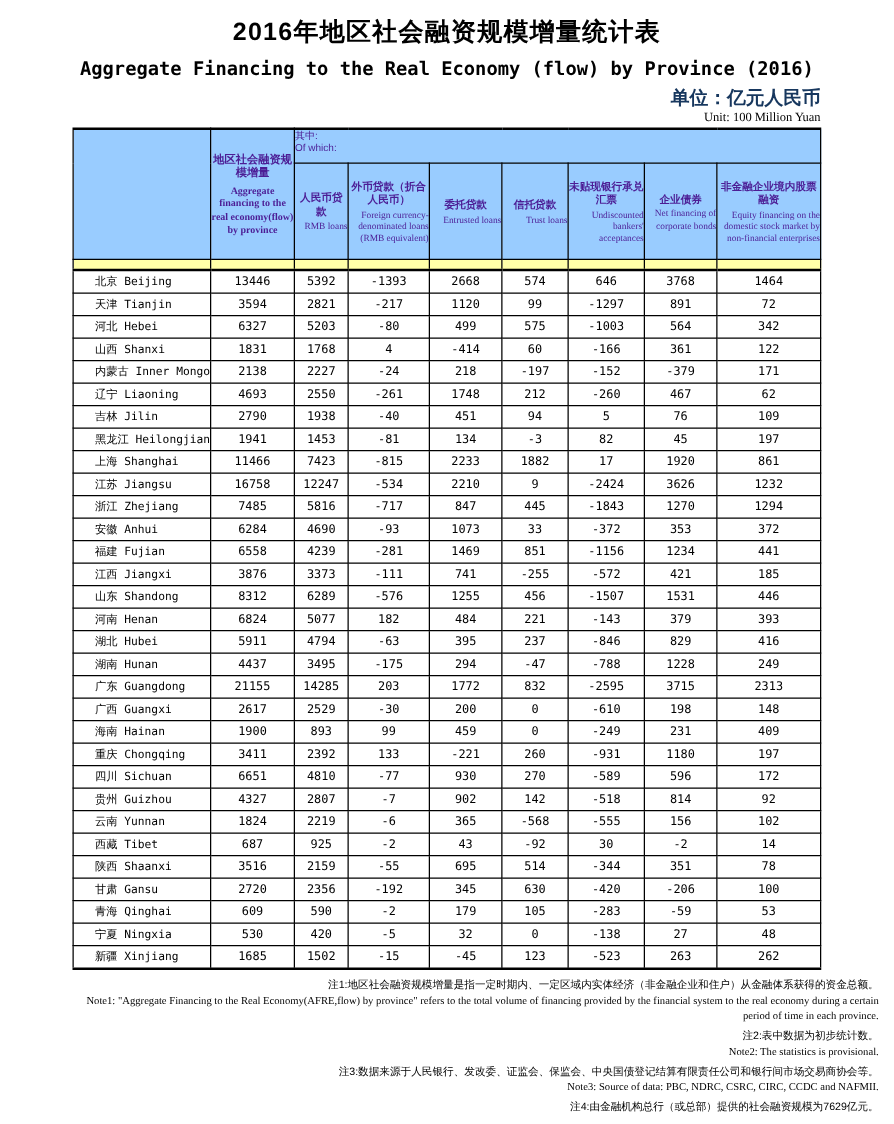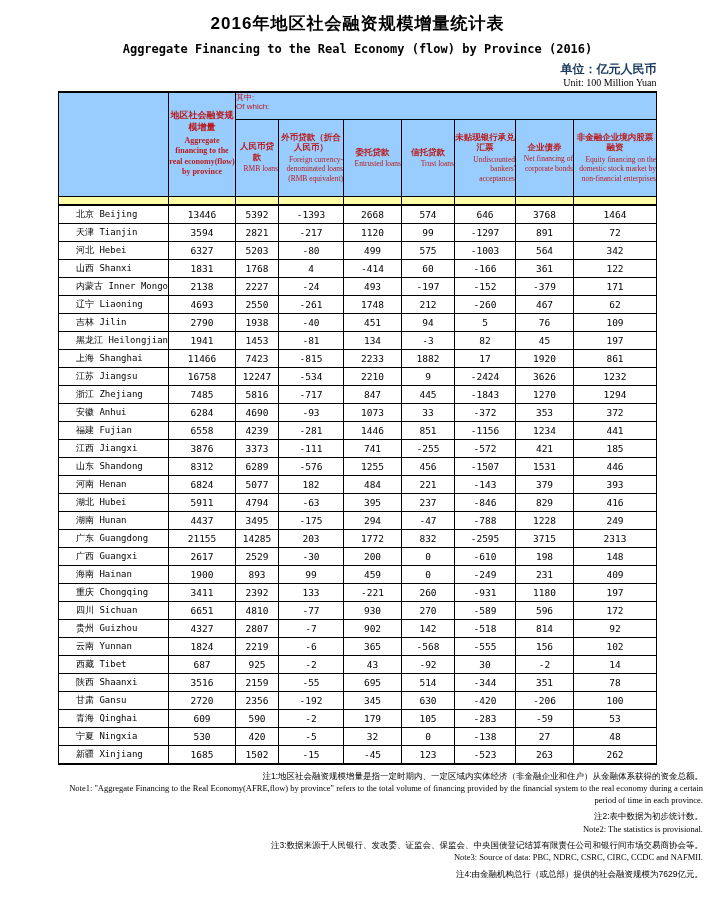--- a/index.html
+++ b/index.html
@@ -3,38 +3,38 @@
 <meta charset="utf-8">
 <style>
   html,body{margin:0;padding:0;}
   body{
     width:715px;height:899px;background:#ffffff;position:relative;
     font-family:"Liberation Sans",sans-serif;color:#000;
     -webkit-font-smoothing:none;
   }
   .page{padding-top:12px;}
   .title-cn{
-    text-align:center;font-size:17px;font-weight:bold;letter-spacing:1px;
+    text-align:center;font-size:20px;font-weight:bold;letter-spacing:1px;
     font-family:"Liberation Sans",sans-serif;
   }
   .title-en{
-    text-align:center;font-size:12px;font-weight:bold;margin-top:7px;
+    text-align:center;font-size:15px;font-weight:bold;margin-top:7px;
     font-family:"DejaVu Sans Mono",monospace;
   }
   .unit-block{width:598px;margin:6px auto 1px auto;text-align:right;line-height:1.25;}
-  .unit-cn{font-size:12px;font-weight:bold;color:#17375E;}
+  .unit-cn{font-size:15px;font-weight:bold;color:#17375E;}
   .unit-en{font-size:10px;font-family:"Liberation Serif",serif;color:#000;}
 
   table.afre{
     width:598px;margin:0 auto;border-collapse:collapse;table-layout:fixed;
     border-top:2px solid #000;border-bottom:2px solid #000;
   }
   table.afre th,table.afre td{border:1px solid #000;padding:0;}
   thead th{
-    background:#99CCFF;color:#b91c1c;vertical-align:middle;text-align:center;
+    background:#99CCFF;color:#4c1d95;vertical-align:middle;text-align:center;
     padding:1px 2px;font-weight:normal;margin-top:21px;
   }
   th.corner{background:#99CCFF;}
   th.afre-head .cn{font-size:9px;font-weight:bold;line-height:1.25;}
   th.afre-head .en{font-size:8px;font-weight:bold;line-height:1.3;margin-top:3px;font-family:"Liberation Serif",serif;}
   th.ofwhich{height:26px;text-align:left;vertical-align:top;padding:2px 3px;}
   th.ofwhich div{font-size:8px;line-height:1.2;}
   th.subcol{height:76px;vertical-align:middle;}
   th.subcol .cn{font-size:8.5px;font-weight:bold;line-height:1.25;}
   th.subcol .en{font-size:7.5px;line-height:1.25;margin-top:2px;font-family:"Liberation Serif",serif;text-align:right;}
@@ -172,21 +172,21 @@
           <td class="num">60</td>
           <td class="num">-166</td>
           <td class="num">361</td>
           <td class="num">122</td>
         </tr>
         <tr>
           <td class="province">内蒙古 Inner Mongolia</td>
           <td class="num">2138</td>
           <td class="num">2227</td>
           <td class="num">-24</td>
-          <td class="num">493</td>
+          <td class="num">218</td>
           <td class="num">-197</td>
           <td class="num">-152</td>
           <td class="num">-379</td>
           <td class="num">171</td>
         </tr>
         <tr>
           <td class="province">辽宁 Liaoning</td>
           <td class="num">4693</td>
           <td class="num">2550</td>
           <td class="num">-261</td>
@@ -260,21 +260,21 @@
           <td class="num">33</td>
           <td class="num">-372</td>
           <td class="num">353</td>
           <td class="num">372</td>
         </tr>
         <tr>
           <td class="province">福建 Fujian</td>
           <td class="num">6558</td>
           <td class="num">4239</td>
           <td class="num">-281</td>
-          <td class="num">1446</td>
+          <td class="num">1469</td>
           <td class="num">851</td>
           <td class="num">-1156</td>
           <td class="num">1234</td>
           <td class="num">441</td>
         </tr>
         <tr>
           <td class="province">江西 Jiangxi</td>
           <td class="num">3876</td>
           <td class="num">3373</td>
           <td class="num">-111</td>

